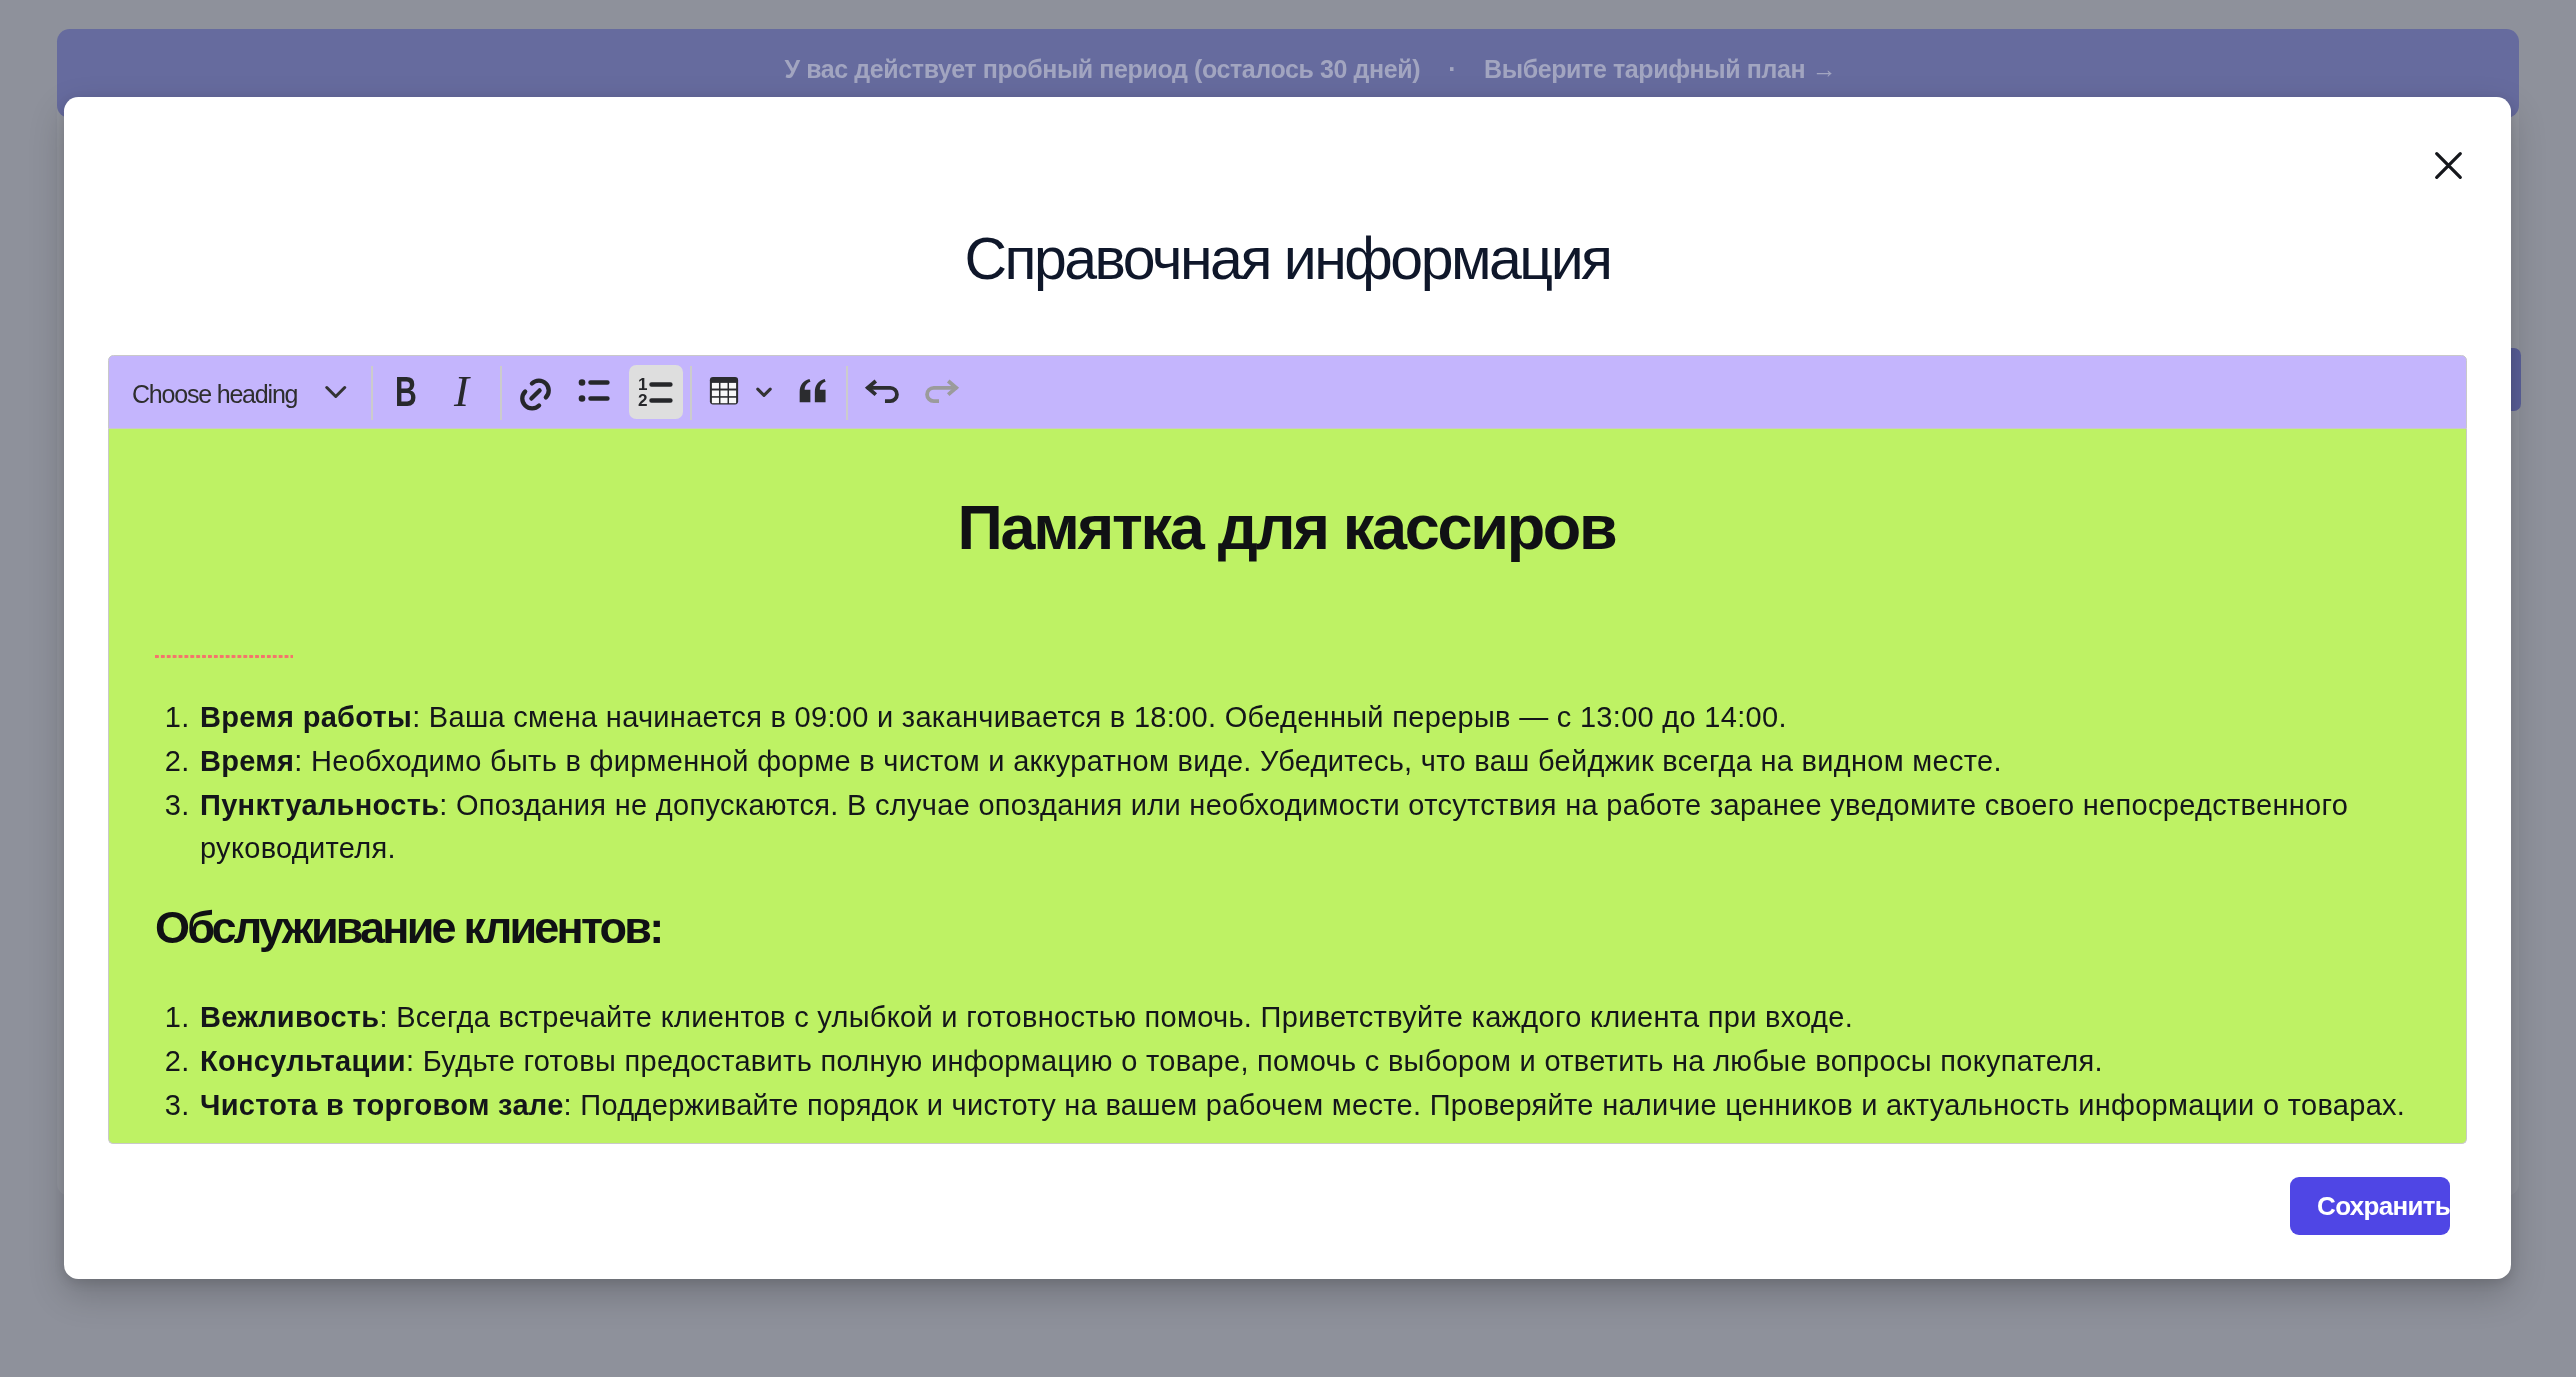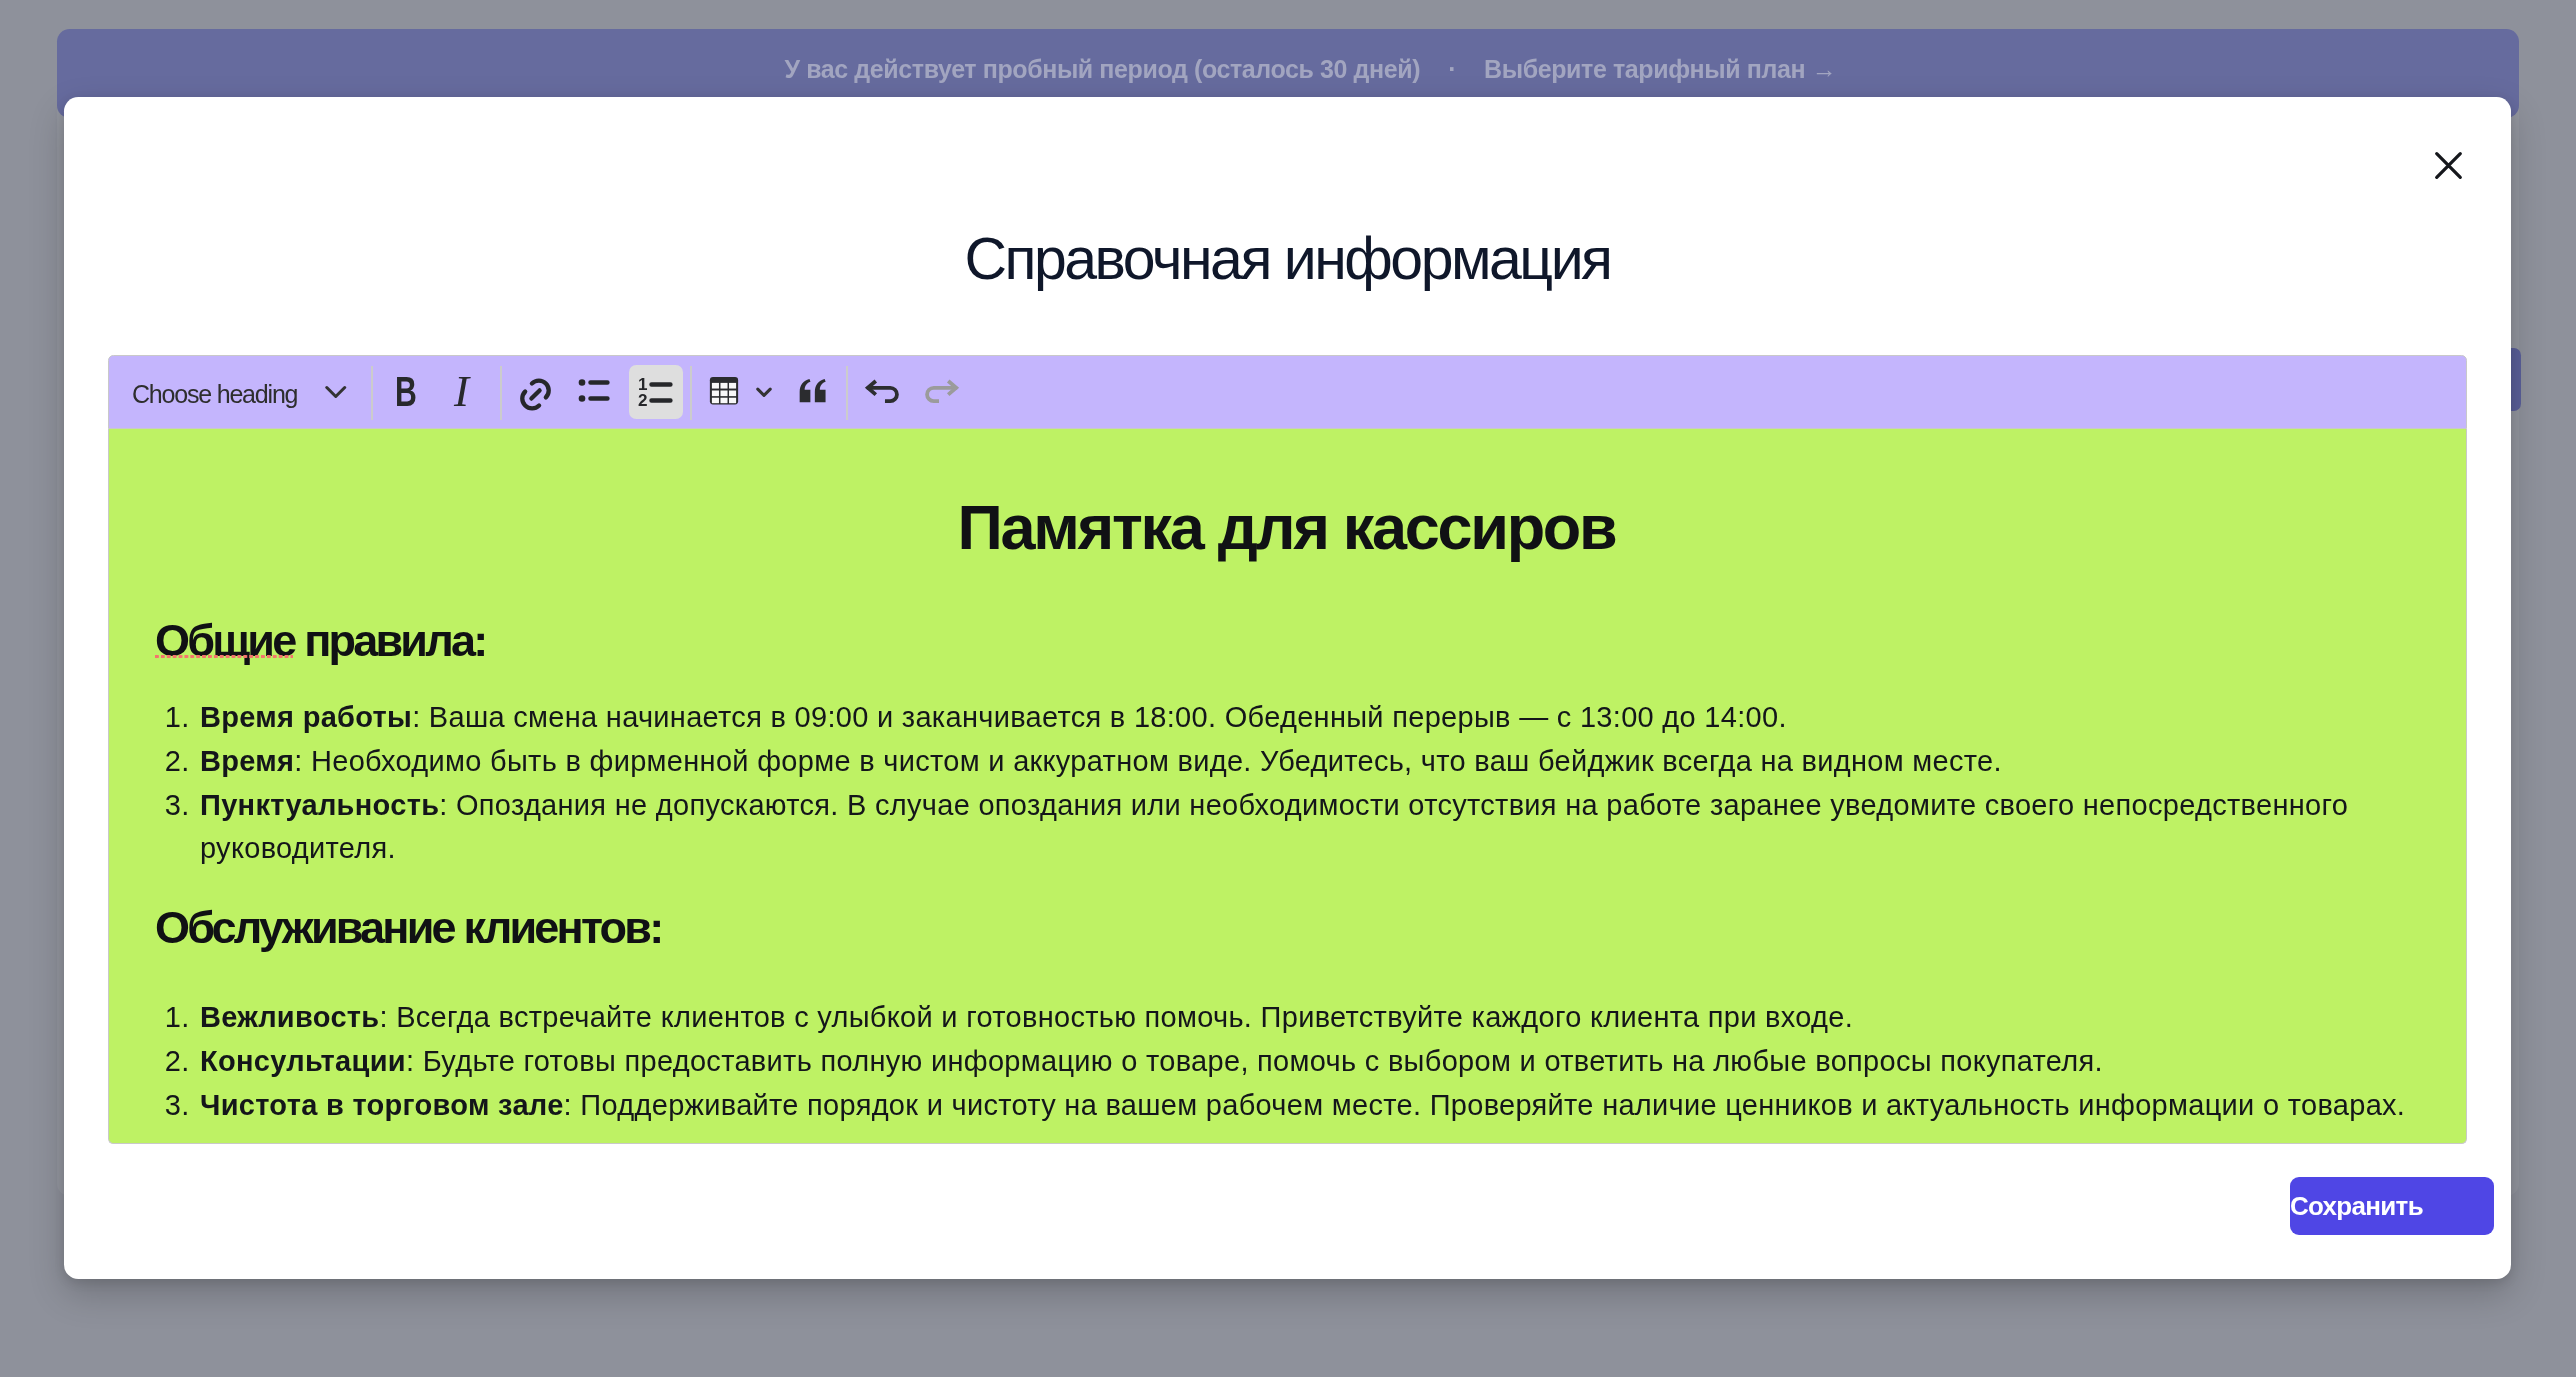--- a/index.html
+++ b/index.html
@@ -19,21 +19,21 @@
   .editor { position:absolute; left:44px; top:332px; width:2359px; height:715px; background:#bef264; border:1.8px solid #c9c9c9; border-top:none; border-radius:0 0 5.4px 5.4px; }
   .ed-h1 { position:absolute; left:0; top:62px; width:2355px; text-align:center; font-size:63px; line-height:72px; font-weight:700; color:#101114; letter-spacing:-2.3px; }
   .ed-h2 { position:absolute; left:46px; font-size:45px; line-height:50px; font-weight:700; color:#101114; letter-spacing:-2.8px; }
   .squig { position:absolute; left:45px; top:225px; width:139px; height:6.3px;
            background-image:radial-gradient(circle at 2.8px 2.7px, #f4756c 1.9px, rgba(0,0,0,0) 2.2px);
            background-size:5.9px 5.4px; background-repeat:repeat-x; }
   .olist { position:absolute; left:46px; width:2266px; font-size:29px; line-height:43px; color:#14161a; letter-spacing:0.3px; }
   .oli { position:relative; padding-left:45px; margin-top:0.9px; }
   .oli:first-child { margin-top:0; }
   .num { position:absolute; left:9.8px; top:0; }
-  .save { position:absolute; left:2226px; top:1080px; width:204px; height:58px; border-radius:9px; background:#4f46e5; color:#fff; font-size:26px; font-weight:700; text-align:left; line-height:58px; letter-spacing:-0.7px; }
+  .save { position:absolute; left:2226px; top:1080px; width:160px; height:58px; border-radius:9px; background:#4f46e5; color:#fff; font-size:26px; font-weight:700; text-align:right; line-height:58px; letter-spacing:-0.7px; }
   b { font-weight:700; }
   svg { display:block; }
 </style>
 </head>
 <body>
   <div class="undercard"></div>
   <div class="banner"></div>
   <div class="sidebtn"></div>
   <div class="banner-text">У вас действует пробный период (осталось <b>30 дней</b>)<span class="sep">·</span>Выберите тарифный план →</div>
   <div class="modal">
@@ -103,21 +103,20 @@
       <svg style="position:absolute;left:815px;top:19.7px" width="36" height="29" viewBox="0 0 40 32" fill="none">
         <g transform="translate(40,0) scale(-1,1)" stroke="#9b9b9b" stroke-width="4.2" fill="none">
           <path d="M3.2 13 H29.2 a7.4 7.4 0 0 1 0 14.8 H23.3"></path>
           <path d="M13.1 5.4 L4.2 13 L13.1 20.6" stroke-linejoin="miter"></path>
         </g>
       </svg>
     </div>
 
     <div class="editor">
       <div class="ed-h1">Памятка для кассиров</div>
-      <div class="ed-h2" style="top:187px">Общие правила:</div>
       <div class="squig"></div>
       <div class="olist" style="top:267px">
         <div class="oli"><span class="num">1.</span><b>Время работы</b>: Ваша смена начинается в 09:00 и заканчивается в 18:00. Обеденный перерыв — с 13:00 до 14:00.</div>
         <div class="oli"><span class="num">2.</span><b>Время</b>: Необходимо быть в фирменной форме в чистом и аккуратном виде. Убедитесь, что ваш бейджик всегда на видном месте.</div>
         <div class="oli"><span class="num">3.</span><b>Пунктуальность</b>: Опоздания не допускаются. В случае опоздания или необходимости отсутствия на работе заранее уведомите своего непосредственного руководителя.</div>
       </div>
       <div class="ed-h2" style="top:474px">Обслуживание клиентов:</div>
       <div class="olist" style="top:567px">
         <div class="oli"><span class="num">1.</span><b>Вежливость</b>: Всегда встречайте клиентов с улыбкой и готовностью помочь. Приветствуйте каждого клиента при входе.</div>
         <div class="oli"><span class="num">2.</span><b>Консультации</b>: Будьте готовы предоставить полную информацию о товаре, помочь с выбором и ответить на любые вопросы покупателя.</div>

